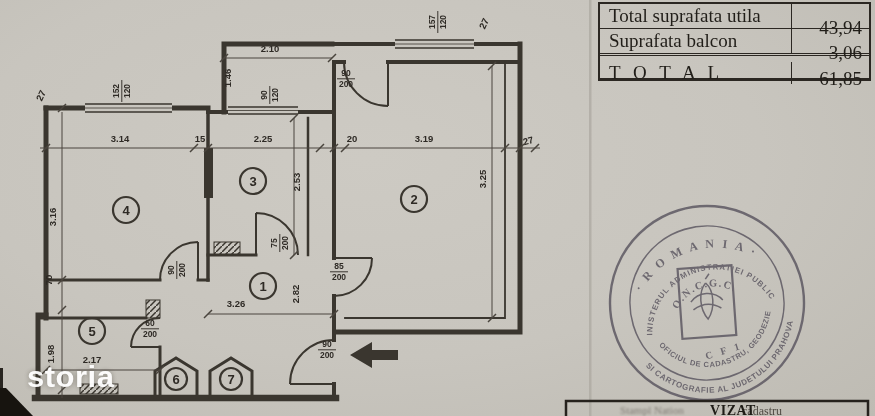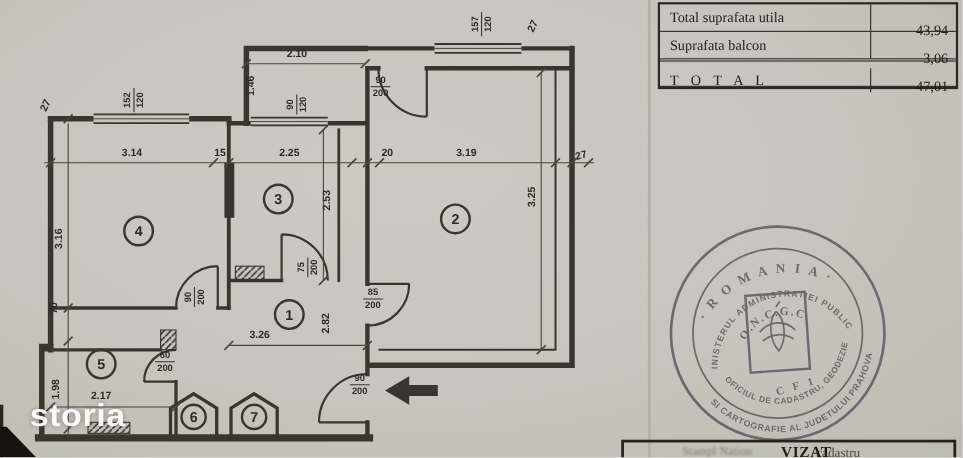--- a/index.html
+++ b/index.html
@@ -12,21 +12,21 @@
 
   
   .dim{font:700 9.5px "Liberation Sans",sans-serif;fill:#2e2a25;text-anchor:middle;}
   .frac{font:700 8.5px "Liberation Sans",sans-serif;fill:#2e2a25;text-anchor:middle;}
   .roomn{font:700 13px "Liberation Sans",sans-serif;fill:#2e2a25;text-anchor:middle;}
   .roomc{fill:none;stroke:#3a362f;stroke-width:2.2;}
 
   
   .areas-table{position:absolute;left:598px;top:2px;width:269px;
      border:2px solid #2b2722;background:transparent;
-     font-family:"Liberation Serif",serif;color:#211e19;font-size:13px;}
+     font-family:"Liberation Serif",serif;color:#211e19;font-size:19px;}
   .trow{display:flex;align-items:center;height:24px;border-bottom:1.5px solid #2b2722;}
   .trow:last-child{border-bottom:1.5px solid #2b2722;border-top:3px double #2b2722;height:22px;}
   .trow:nth-child(2){border-bottom:none;align-items:center;}
   .tlabel{flex:1;padding-left:9px;border-right:1.5px solid #2b2722;height:100%;
           display:flex;align-items:center;}
   .tvalue{width:70px;text-align:right;padding-right:7px;margin-top:24px;}
   .total-row .tlabel{letter-spacing:4px;margin-top:11px;}
 
   
   .storia{position:absolute;left:27px;top:360px;color:#ffffff;
@@ -306,18 +306,18 @@
     <div class="trow">
       <div class="tlabel">Total suprafata utila</div>
       <div class="tvalue">43,94</div>
     </div>
     <div class="trow">
       <div class="tlabel">Suprafata balcon</div>
       <div class="tvalue">3,06</div>
     </div>
     <div class="trow total-row">
       <div class="tlabel">T O T A L</div>
-      <div class="tvalue">47,01</div>
+      <div class="tvalue">61,85</div>
     </div>
   </div>
 
   <div class="storia">storia</div>
 </div>
 
 </body></html>

